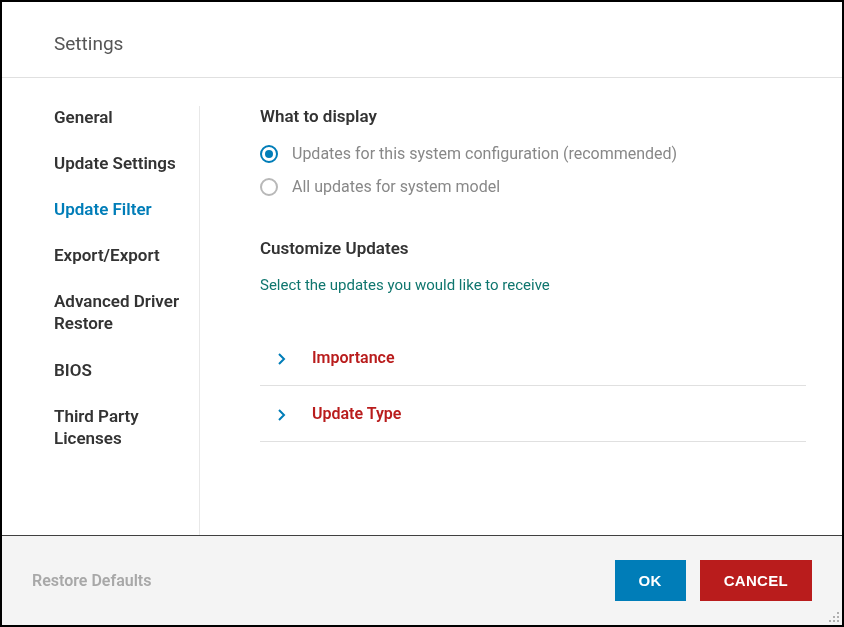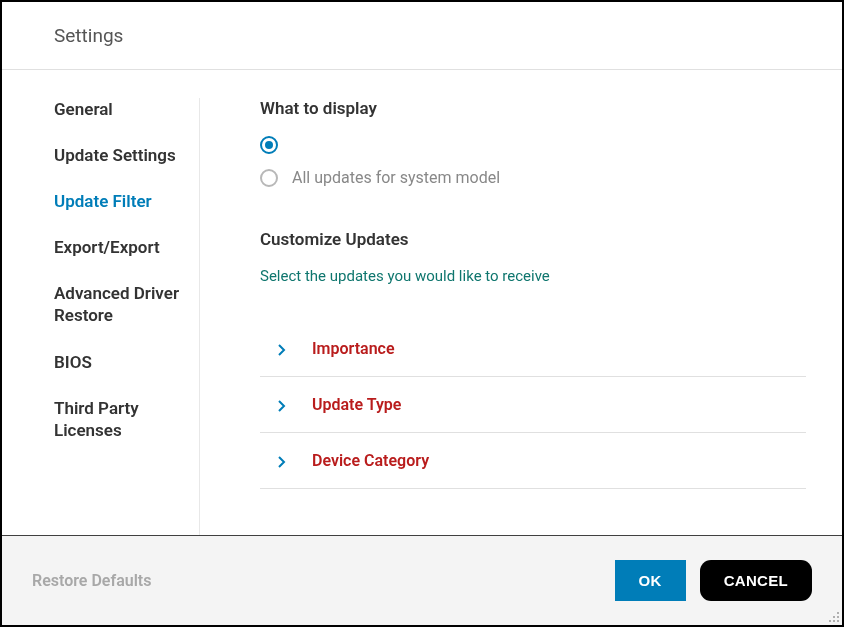--- a/index.html
+++ b/index.html
@@ -14,20 +14,21 @@
       height: 627px;
       border: 2px solid #000;
       display: flex;
       flex-direction: column;
       overflow: hidden;
       position: relative;
     }
     .header {
       padding: 22px 30px 22px 52px;
       border-bottom: 1px solid #e0e0e0;
+      margin-top: 8px;
     }
     .header-title {
       font-size: 19px;
       color: #555;
       font-weight: 400;
     }
     .content {
       flex: 1;
       display: flex;
       padding-top: 28px;
@@ -152,22 +153,21 @@
       font-weight: 600;
       border: none;
       cursor: pointer;
       color: #fff;
       letter-spacing: 0.3px;
     }
     .btn-primary {
       background: #007DB8;
     }
     .btn-secondary {
-      background: #000000;
-      border-radius: 11px;
+      background: #b91c1c;
     }
     .resize-grip {
       position: absolute;
       bottom: 2px;
       right: 2px;
       width: 12px;
       height: 12px;
     }
     .resize-grip svg {
       display: block;
@@ -189,20 +189,21 @@
     <div class="sidebar-item">Advanced Driver Restore</div>
     <div class="sidebar-item">BIOS</div>
     <div class="sidebar-item">Third Party Licenses</div>
   </div>
 
   <div class="main">
     <div class="section-heading">What to display</div>
     <div class="radio-group">
       <div class="radio-option">
         <div class="radio selected"></div>
+        <div class="radio-label">Updates for this system configuration (recommended)</div>
       </div>
       <div class="radio-option">
         <div class="radio"></div>
         <div class="radio-label">All updates for system model</div>
       </div>
     </div>
 
     <div class="section-heading">Customize Updates</div>
     <div class="subtext">Select the updates you would like to receive</div>
 
@@ -215,28 +216,20 @@
         </span>
         <span class="accordion-label">Importance</span>
       </div>
       <div class="accordion-item">
         <span class="chevron">
           <svg viewBox="0 0 12 12">
               <path d="M3 1 L8 6 L3 11" stroke="#007DB8" stroke-width="2" fill="none"></path>
             </svg>
         </span>
         <span class="accordion-label">Update Type</span>
-      </div>
-      <div class="accordion-item">
-        <span class="chevron">
-          <svg viewBox="0 0 12 12">
-              <path d="M3 1 L8 6 L3 11" stroke="#007DB8" stroke-width="2" fill="none"></path>
-            </svg>
-        </span>
-        <span class="accordion-label">Device Category</span>
       </div>
     </div>
   </div>
 </div>
 
 <div class="footer">
   <div class="restore-link">Restore Defaults</div>
   <div class="footer-buttons">
     <button class="btn btn-primary">OK</button>
     <button class="btn btn-secondary">CANCEL</button>

